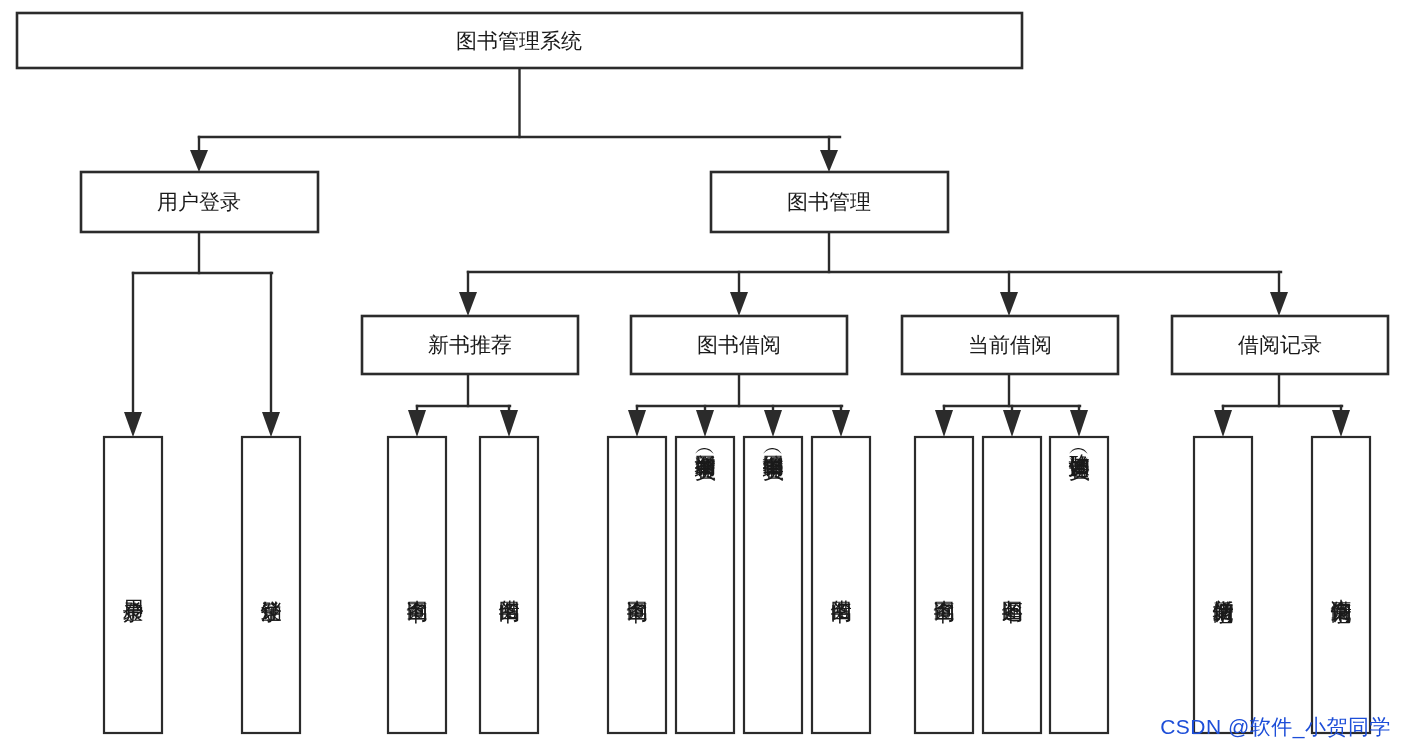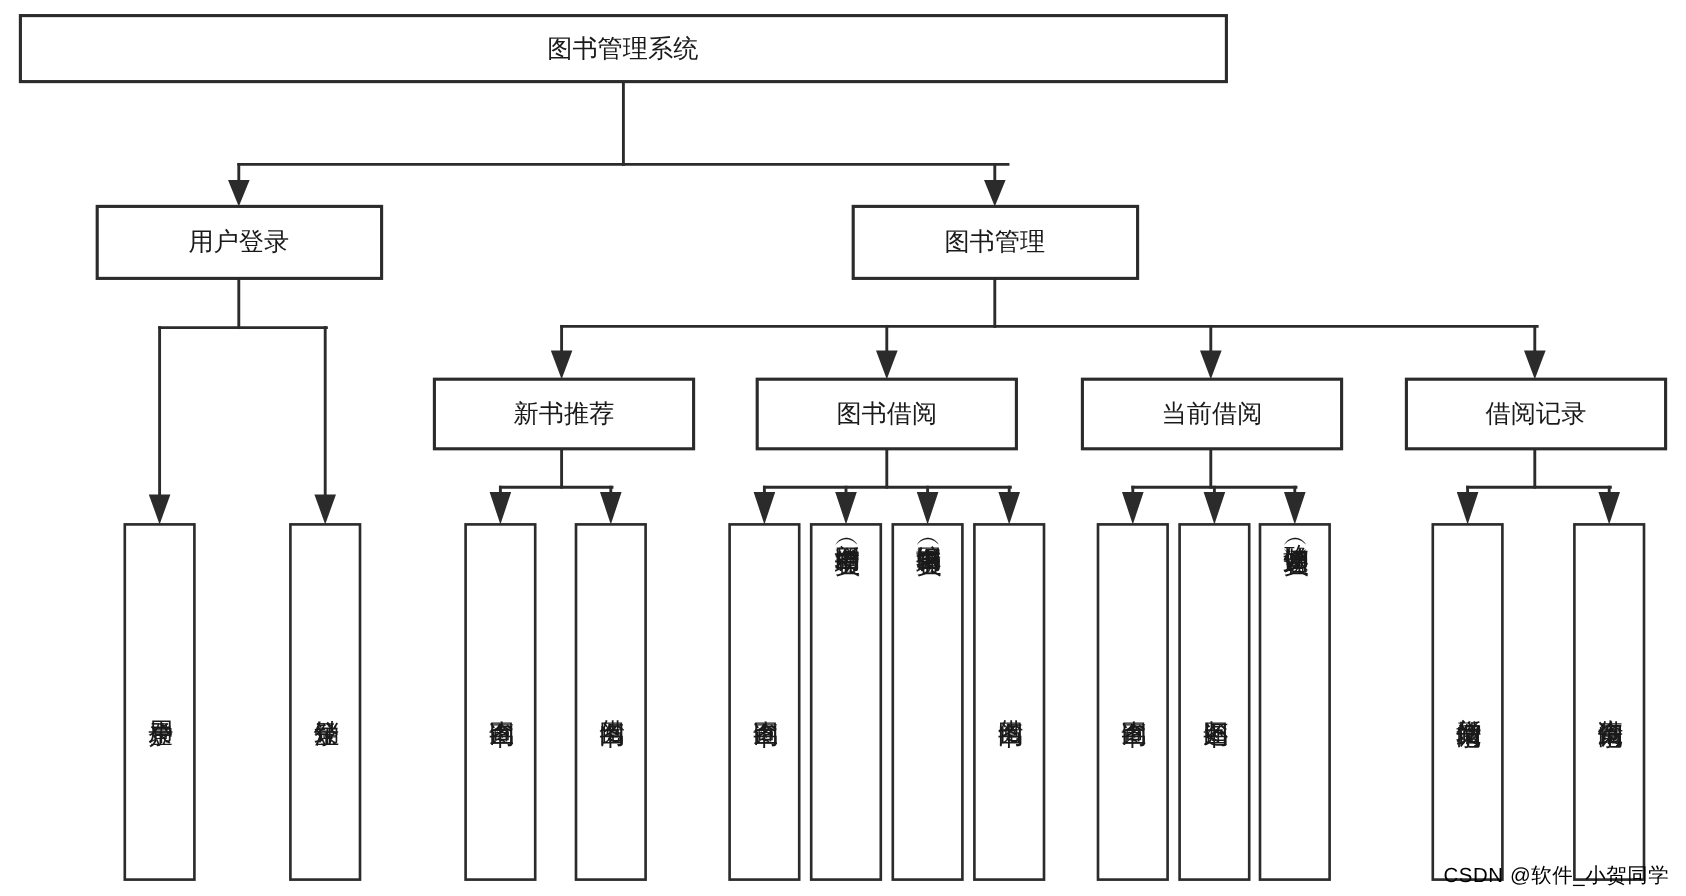--- a/index.html
+++ b/index.html
@@ -69,22 +69,22 @@
     color: #1a1a1a;
     letter-spacing: 1px;
     white-space: nowrap;
     text-align: center;
   }
   .watermark {
     position: absolute;
     right: 14px;
     bottom: 6px;
     font-family: "Liberation Sans", "DejaVu Sans", sans-serif;
-    font-size: 17px;
-    color: #000000;
+    font-size: 21px;
+    color: #1d4ed8;
     letter-spacing: 0.5px;
     user-select: none;
   }
 </style>
 </head>
 <body>
 
 <div id="diagram-root">
 
   <svg id="flow" viewBox="0 0 1405 747">

